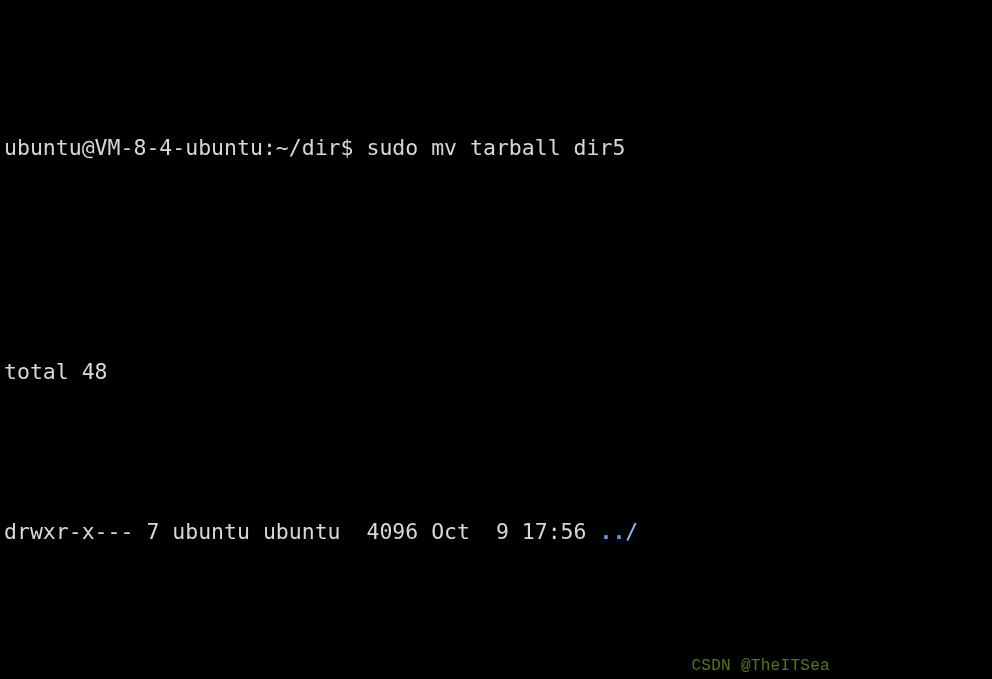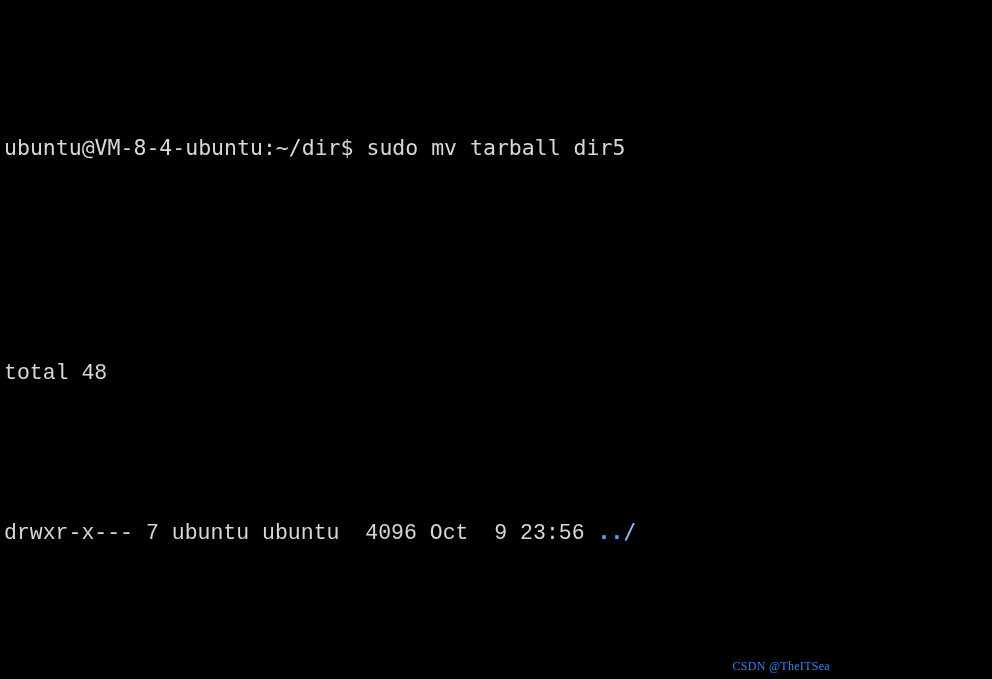--- a/index.html
+++ b/index.html
@@ -27,50 +27,50 @@
     white-space: pre;
     letter-spacing: 0px;
   }
   .line {
     height: 32px;
     white-space: pre;
     font-family: "DejaVu Sans Mono", "Liberation Mono", monospace;
   }
   .prompt   { color: #d7d7d7; }
   .cmd      { color: #d7d7d7; }
-  .plain    { color: #d7d7d7; font-family: Liberation Mono, monospace; }
+  .plain    { color: #d7d7d7; }
   .dir      { color: #5f9bf5; font-weight: bold; }
   .dirslash { color: #8fc0ff; }
   #watermark {
     position: absolute;
     right: 10px;
     bottom: 6px;
-    color: #3b82f6;
-    font-family: Liberation Serif, serif;
-    font-size: 12px;
+    color: #4d7c0f;
+    font-family: Liberation Mono, monospace;
+    font-size: 16px;
     line-height: 14px;
     letter-spacing: 0.3px;
     white-space: pre;
   }
 </style>
 </head>
 <body>
 
 <div id="terminal">
 
   
   <div class="line"><span class="prompt">ubuntu@VM-8-4-ubuntu:~/dir$ </span><span class="cmd">sudo mv tarball dir5</span></div>
 
   
 
   
   <div class="line"><span class="plain">total 48</span></div>
 
   
-  <div id="listing1-rows"><div class="line"><span class="plain">drwxr-x--- 7 ubuntu ubuntu  4096 Oct  9 23:56 </span><span class="dir">..</span><span class="dirslash">/</span></div><div class="line"></div></div>
+  <div id="listing1-rows"><div class="line"><span class="plain">drwxr-x--- 7 ubuntu ubuntu  4096 Oct  9 17:56 </span><span class="dir">..</span><span class="dirslash">/</span></div><div class="line"></div></div>
 
   
   
 
   
   
 
   
   
 

